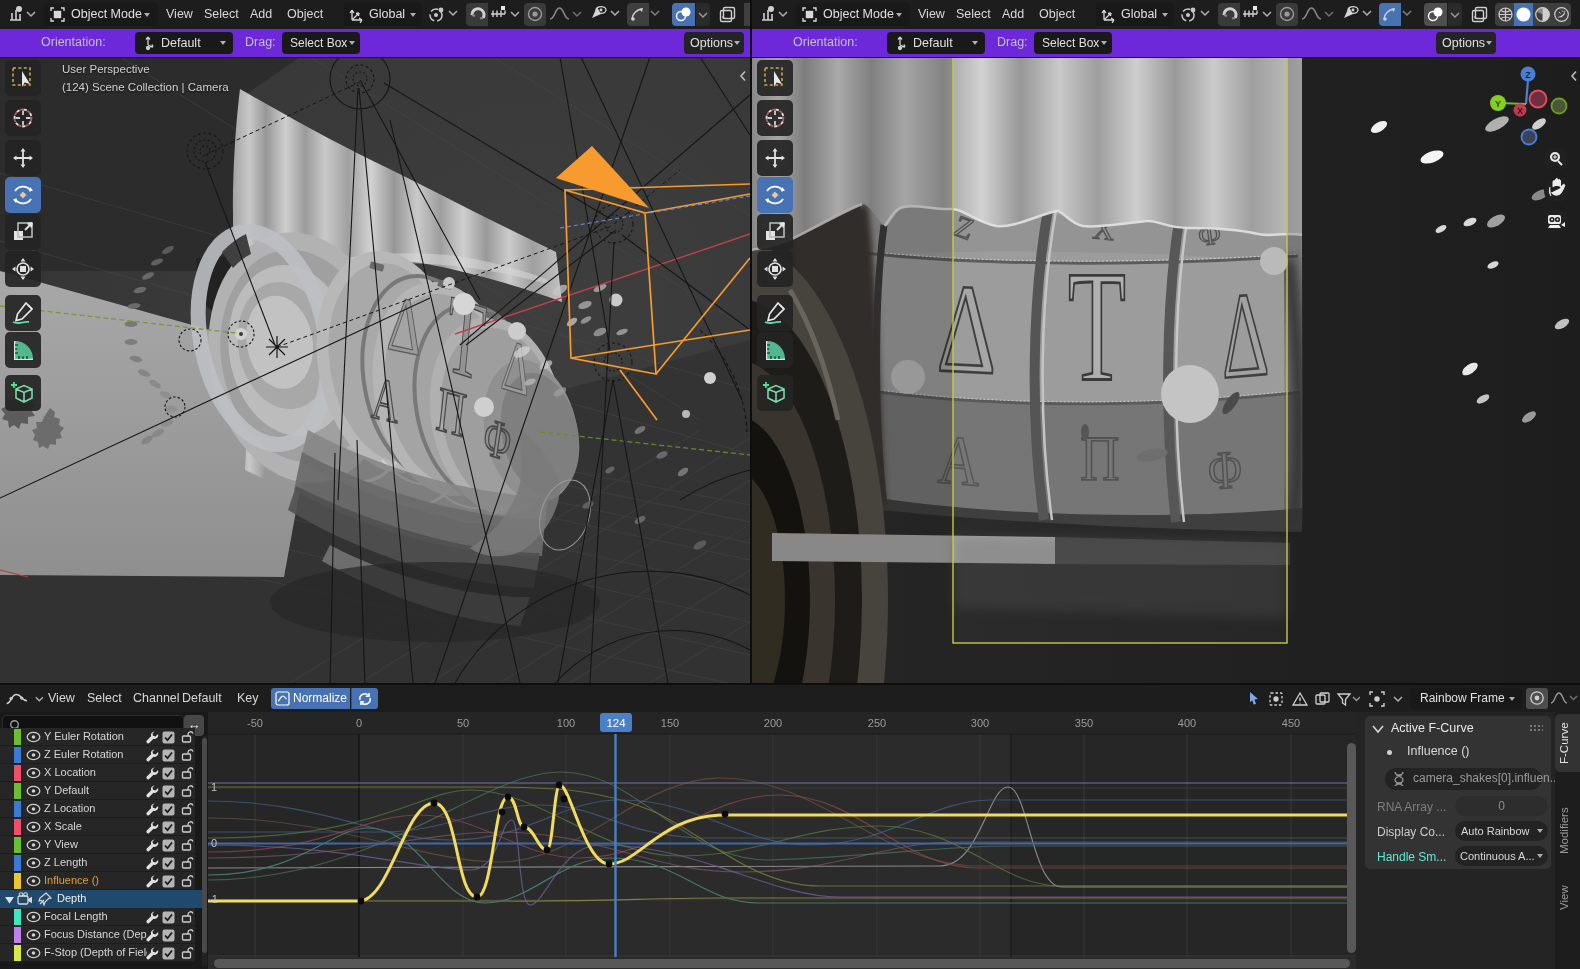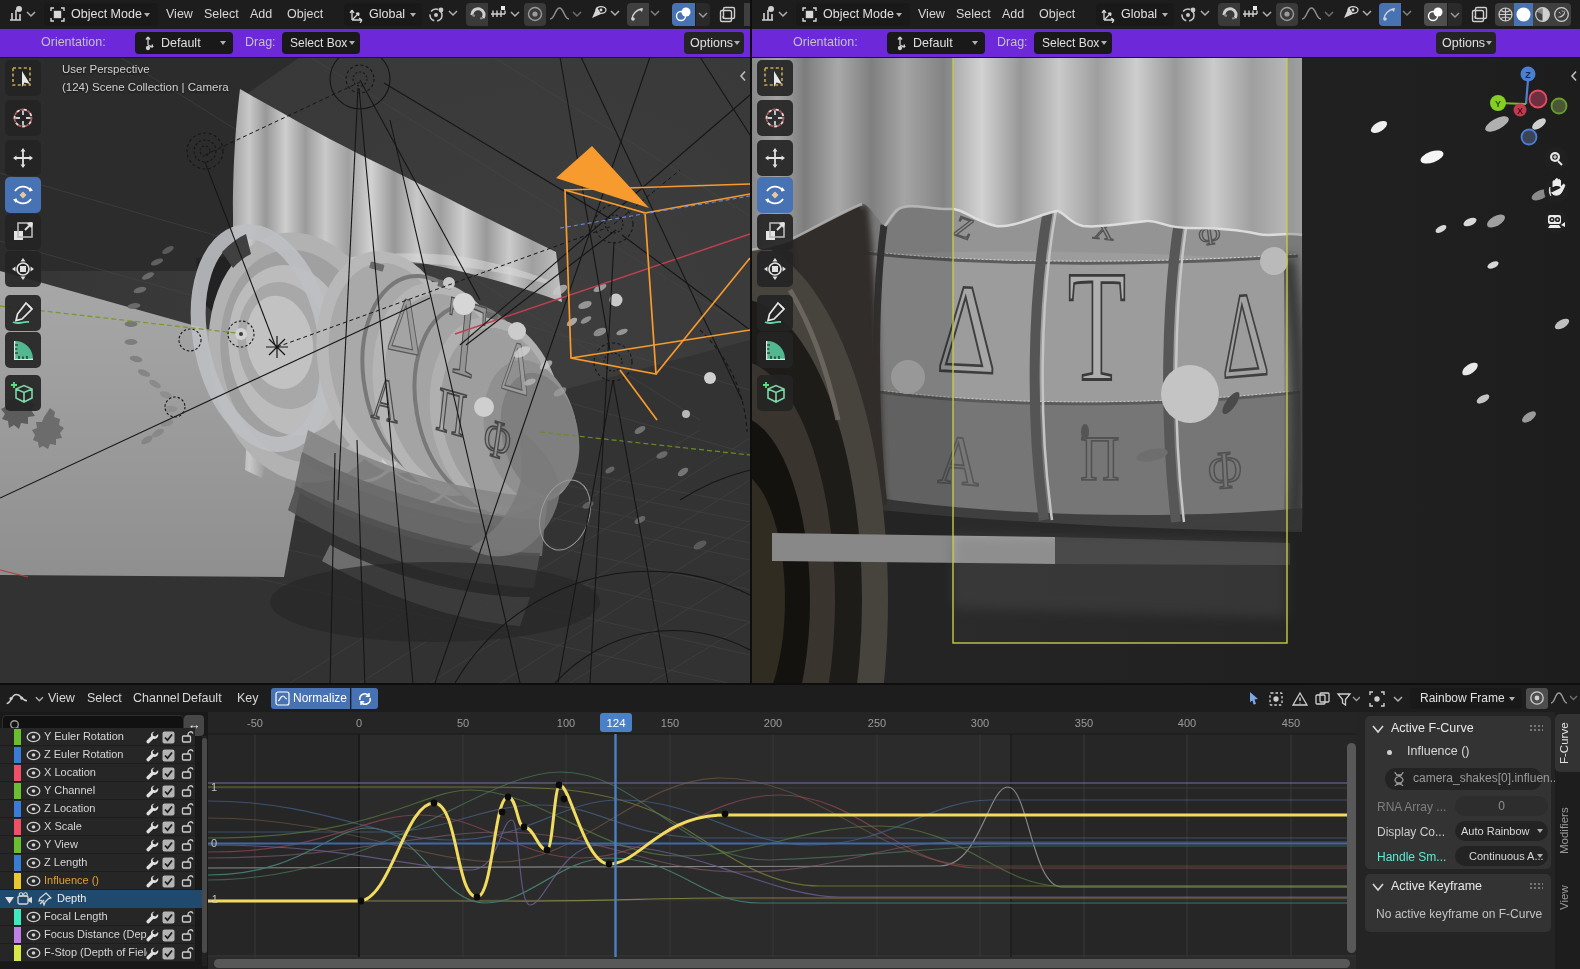--- a/index.html
+++ b/index.html
@@ -881,21 +881,21 @@
           <path d="M9.5,1.5 a3.6,3.6 0 0 0 -3.4,4.8 L1.8,10.5 a1.7,1.7 0 0 0 2.4,2.4 L8.5,8.7 a3.6,3.6 0 0 0 4.6,-4.6 L10.5,6.5 L8,5.8 L7.5,3.4 Z" fill="#e0e0e0"></path>
         </svg>
         <svg class="abs" style="left:162px;top:3px" width="13" height="13" viewBox="0 0 13 13">
           <rect x="0.5" y="0.5" width="12" height="12" rx="2" fill="#b4b4b4"></rect>
           <path d="M3,6.5 l2.5,2.7 L10,3.5" fill="none" stroke="#1d1d1d" stroke-width="1.8"></path>
         </svg>
         <svg class="abs" style="left:180px;top:2px" width="14" height="14" viewBox="0 0 14 14">
           <rect x="2.5" y="6" width="8" height="6" rx="1" fill="none" stroke="#cfcfcf" stroke-width="1.3"></rect>
           <path d="M8,6 V4.2 a2.6,2.6 0 0 1 5,-0.8" fill="none" stroke="#cfcfcf" stroke-width="1.3"></path>
         </svg>
-<div class="chtxt" style="">Y Channel</div>
+<div class="chtxt" style="">Y Default</div>
       </div>
 <div class="chrow" style="top:87.5px">
 <div class="sw" style="background:#3a7bd5"></div>
         <svg class="abs" style="left:26px;top:3px" width="15" height="12" viewBox="0 0 15 12">
           <ellipse cx="7.5" cy="6" rx="6.3" ry="4.6" fill="none" stroke="#cfcfcf" stroke-width="1.3"></ellipse>
           <circle cx="7.5" cy="6" r="1.8" fill="#cfcfcf"></circle>
         </svg>
         <svg class="abs" style="left:145px;top:2.5px" width="14" height="14" viewBox="0 0 14 14">
           <path d="M9.5,1.5 a3.6,3.6 0 0 0 -3.4,4.8 L1.8,10.5 a1.7,1.7 0 0 0 2.4,2.4 L8.5,8.7 a3.6,3.6 0 0 0 4.6,-4.6 L10.5,6.5 L8,5.8 L7.5,3.4 Z" fill="#e0e0e0"></path>
         </svg>
@@ -1161,29 +1161,21 @@
      <svg width="14" height="16" style="margin:3px 0 0 7px" viewBox="0 0 14 16">
             <path d="M3,1 C3,5 11,5 11,9 C11,13 3,13 3,15 M11,1 C11,5 3,5 3,9 C3,13 11,13 11,15 M4,4 h6 M4,12 h6" fill="none" stroke="#9a9a9a" stroke-width="1.3"></path>
           </svg>
      <span style="position:absolute;left:28px;top:3px;color:#9a9a9a;font-size:12px">camera_shakes[0].influen...</span>
    </div>
    <div class="abs" style="left:12px;top:84px;color:#7f7f7f;font-size:12px">RNA Array ...</div>
    <div class="abs" style="left:90px;top:80px;width:93px;height:20px;background:#2d2d2d;border-radius:10px;color:#8f8f8f;font-size:12px;text-align:center;line-height:20px">0</div>
    <div class="abs" style="left:12px;top:109px;color:#cbcbcb;font-size:12px">Display Co...</div>
    <div class="abs" style="left:90px;top:105px;width:93px;height:20px;background:#232323;border-radius:10px;color:#d8d8d8;font-size:11px;line-height:20px"><span style="margin-left:6px">Auto Rainbow</span><span class="caret" style="position:absolute;right:5px;top:8px"></span></div>
    <div class="abs" style="left:12px;top:134px;color:#5eead4;font-size:12px">Handle Sm...</div>
-   <div class="abs" style="left:90px;top:130px;width:93px;height:20px;background:#232323;border-radius:10px;color:#d8d8d8;font-size:11px;line-height:20px"><span style="margin-left:14px">Continuous A...</span><span class="caret" style="position:absolute;right:5px;top:8px"></span></div>
- </div>
- <div class="abs" style="left:9px;top:162px;width:186px;height:58px;background:#333333;border-radius:5px">
-   <svg class="abs" style="left:7px;top:8px" width="12" height="10" viewBox="0 0 12 10">
-          <path d="M1,2 l5,6 l5,-6" fill="none" stroke="#d8d8d8" stroke-width="1.6"></path>
-        </svg>
-   <div class="abs" style="left:26px;top:5px;color:#e8e8e8;font-size:12.5px">Active Keyframe</div>
-   <div class="abs" style="right:8px;top:8px;width:14px;height:8px;background-image:radial-gradient(circle,#777 1px,transparent 1.2px);background-size:4px 4px"></div>
-   <div class="abs" style="left:11px;top:33px;color:#c4c4c4;font-size:12px">No active keyframe on F-Curve</div>
+   <div class="abs" style="left:90px;top:130px;width:93px;height:20px;background:#232323;border-radius:10px;color:#d8d8d8;font-size:11px;line-height:20px"><span style="margin-left:5px">Continuous A...</span><span class="caret" style="position:absolute;right:5px;top:8px"></span></div>
  </div>
 </div>
 
 <div class="abs" style="left:1555px;top:712px;width:25px;height:257px;background:#1d1d1d">
  <div class="abs" style="left:0;top:2px;width:25px;height:58px;background:#333333;border-radius:5px 0 0 5px"></div>
  <div class="abs" style="left:3px;top:52px;color:#e4e4e4;font-size:11.5px;transform:rotate(-90deg);transform-origin:0 0;white-space:nowrap">F-Curve</div>
  <div class="abs" style="left:3px;top:142px;color:#9a9a9a;font-size:11.5px;transform:rotate(-90deg);transform-origin:0 0;white-space:nowrap">Modifiers</div>
  <div class="abs" style="left:3px;top:198px;color:#9a9a9a;font-size:11.5px;transform:rotate(-90deg);transform-origin:0 0;white-space:nowrap">View</div>
 </div>
 </div>

